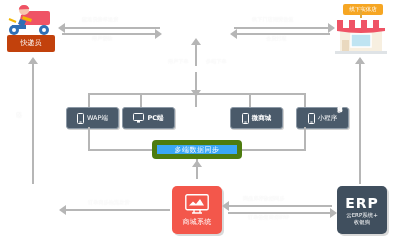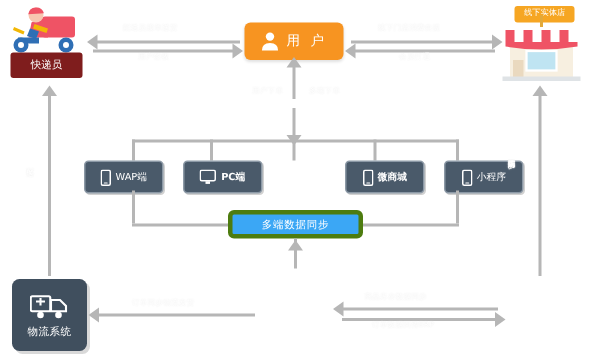--- a/index.html
+++ b/index.html
@@ -43,21 +43,21 @@
     writing-mode: vertical-rl;
     text-orientation: upright;
     line-height: 8px;
   }
 
   
   #courier { left: 4px; top: 2px; width: 54px; height: 52px; }
   #courier .art { position: absolute; left: 0; top: 0; width: 54px; height: 36px; }
   #courier .cap {
     position: absolute; left: 3px; top: 33px; width: 48px; height: 17px;
-    background: #7f1d1d; border-radius: 2px;
+    background: #c2410c; border-radius: 2px;
     color: #fff; font-size: 7px; text-align: center; line-height: 17px;
   }
 
   
   #shop { right: 4px; top: 2px; width: 56px; height: 52px; }
   #shop .art { position: absolute; left: 0; top: 8px; width: 56px; height: 44px; }
   #shop .cap {
     position: absolute; left: 10px; top: 2px; width: 40px; height: 11px;
     background: #f6a623; border-radius: 2px;
     color: #fff; font-size: 5.5px; text-align: center; line-height: 11px;
@@ -79,21 +79,21 @@
     background: #4a5a6a; border: 1px solid #8c99a6; border-radius: 3px;
     display: flex; align-items: center; justify-content: center; gap: 3px;
     color: #ffffff; font-size: 6.5px;
     box-shadow: 1px 1px 0 rgba(0,0,0,.18);
   }
   .chip svg { display: block; }
 
   
   #sync {
     left: 152px; top: 140px; width: 90px; height: 19px;
-    background: #3ba7f5; border: 3px solid #4d7c0f; border-radius: 4px;
+    background: #3ba7f5; border: 5px solid #4d7c0f; border-radius: 4px;
     color: #ffffff; font-size: 7px;
     display: flex; align-items: center; justify-content: center;
     letter-spacing: .5px;
   }
 
   
   .card {
     position: absolute; border-radius: 5px;
     display: flex; flex-direction: column; align-items: center; justify-content: center;
     color: #ffffff; box-shadow: 2px 2px 0 rgba(0,0,0,.15);
@@ -132,27 +132,20 @@
         <circle cx="10" cy="28" r="2" fill="#ffffff"></circle>
         <circle cx="40" cy="28" r="5" fill="#2f6fb5"></circle>
         <circle cx="40" cy="28" r="2" fill="#ffffff"></circle>
 
         <path d="M5 17 l7 3" stroke="#f2b705" stroke-width="2" fill="none"></path>
       </svg>
     </div>
     <div class="cap">快递员</div>
   </div>
 
-  <div class="node" id="user">
-    <svg class="uicon" viewBox="0 0 12 13">
-      <circle cx="6" cy="3.4" r="2.8" fill="#ffffff"></circle>
-      <path d="M0.6 12.6 q0 -5 5.4 -5 q5.4 0 5.4 5 z" fill="#ffffff"></path>
-    </svg>
-    <span>用&nbsp;户</span>
-  </div>
 
   <div class="node" id="shop">
     <div class="cap">线下实体店</div>
     <div class="art">
       <svg viewBox="0 0 56 44" width="56" height="44">
 
         <rect x="27" y="0" width="2" height="8" fill="#e2a93a"></rect>
 
         <rect x="7" y="17" width="42" height="25" fill="#f7efe0"></rect>
 
@@ -199,21 +192,21 @@
   <div class="line v" style="left:195px; top:72px; height:22px;"></div>
   <div class="arrow down" style="left:191px; top:90px;"></div>
 
   <div class="line h" style="left:88px; top:93px; width:218px;"></div>
   <div class="line v" style="left:88px;  top:93px; height:14px;"></div>
   <div class="line v" style="left:140px; top:93px; height:14px;"></div>
   <div class="line v" style="left:195px; top:93px; height:14px;"></div>
   <div class="line v" style="left:249px; top:93px; height:14px;"></div>
   <div class="line v" style="left:304px; top:93px; height:14px;"></div>
 
-  <div class="chip" style="left:56px;  width:51px;justify-content:center;">
+  <div class="chip" style="left:66px;  width:51px;justify-content:center;">
     <svg width="7" height="11" viewBox="0 0 7 11">
       <rect x="0.5" y="0.5" width="6" height="10" rx="1" fill="none" stroke="#ffffff"></rect>
       <rect x="2.2" y="8.6" width="2.6" height="0.8" rx="0.4" fill="#ffffff"></rect>
     </svg>
     <span>WAP端</span>
   </div>
 
   <div class="chip" style="left:122px; width:51px;font-weight:bold;">
     <svg width="11" height="10" viewBox="0 0 11 10">
       <rect x="0.5" y="0.5" width="10" height="7" rx="1" fill="none" stroke="#ffffff"></rect>
@@ -244,32 +237,37 @@
   <div class="line h" style="left:88px;  top:149px; width:64px;"></div>
   <div class="line h" style="left:242px; top:149px; width:64px;"></div>
 
   <div class="node" id="sync">
     <span>多端数据同步</span>
   </div>
 
   <div class="line v" style="left:196px; top:159px; height:20px;"></div>
   <div class="arrow up" style="left:192px; top:160px;"></div>
 
-  <div class="node card" id="logistics">
-    <svg width="26" height="18" viewBox="0 0 26 18">
-      <rect x="0.5" y="2.5" width="13" height="10" rx="1" fill="none" stroke="#ffffff" stroke-width="1.4"></rect>
-      <path d="M14 5 l6 0 l4 4 l0 3.5 l-10 0 z" fill="none" stroke="#ffffff" stroke-width="1.4"></path>
-      <path d="M4 6 l6 0 M7 3.6 l0 5" stroke="#ffffff" stroke-width="1.4"></path>
-      <circle cx="7" cy="15" r="2.2" fill="#ffffff"></circle>
-      <circle cx="19" cy="15" r="2.2" fill="#ffffff"></circle>
-    </svg>
-    <div class="label">物流系统</div>
-  </div>
-
-
+
+  <div class="node card" id="mall">
+    <svg width="24" height="20" viewBox="0 0 24 20">
+      <rect x="0.8" y="0.8" width="22.4" height="15" rx="1.5" fill="none" stroke="#ffffff" stroke-width="1.4"></rect>
+      <path d="M4 11.5 l4 -4 l3 2.5 l4 -5 l4 6.5 z" fill="#ffffff"></path>
+      <path d="M9 16 l0 3 M15 16 l0 3 M7 19 l10 0" stroke="#ffffff" stroke-width="1.4"></path>
+    </svg>
+    <div class="label">商城系统</div>
+  </div>
+
+  <div class="node card" id="erp">
+    <div class="erp-title">ERP</div>
+    <div class="erp-sub">
+      <div>云ERP系统+</div>
+      <div>收银狗</div>
+    </div>
+  </div>
 
   <div class="line h" style="left:66px; top:209px; width:104px;"></div>
   <div class="arrow left" style="left:59px; top:205px;"></div>
   <div class="edge-label" style="left:88px; top:199px;">订单同步物流发货</div>
 
   <div class="line h" style="left:228px; top:205px; width:104px;"></div>
   <div class="arrow left" style="left:222px; top:201px;"></div>
   <div class="line h" style="left:228px; top:212px; width:104px;"></div>
   <div class="arrow right" style="left:330px; top:208px;"></div>
 

